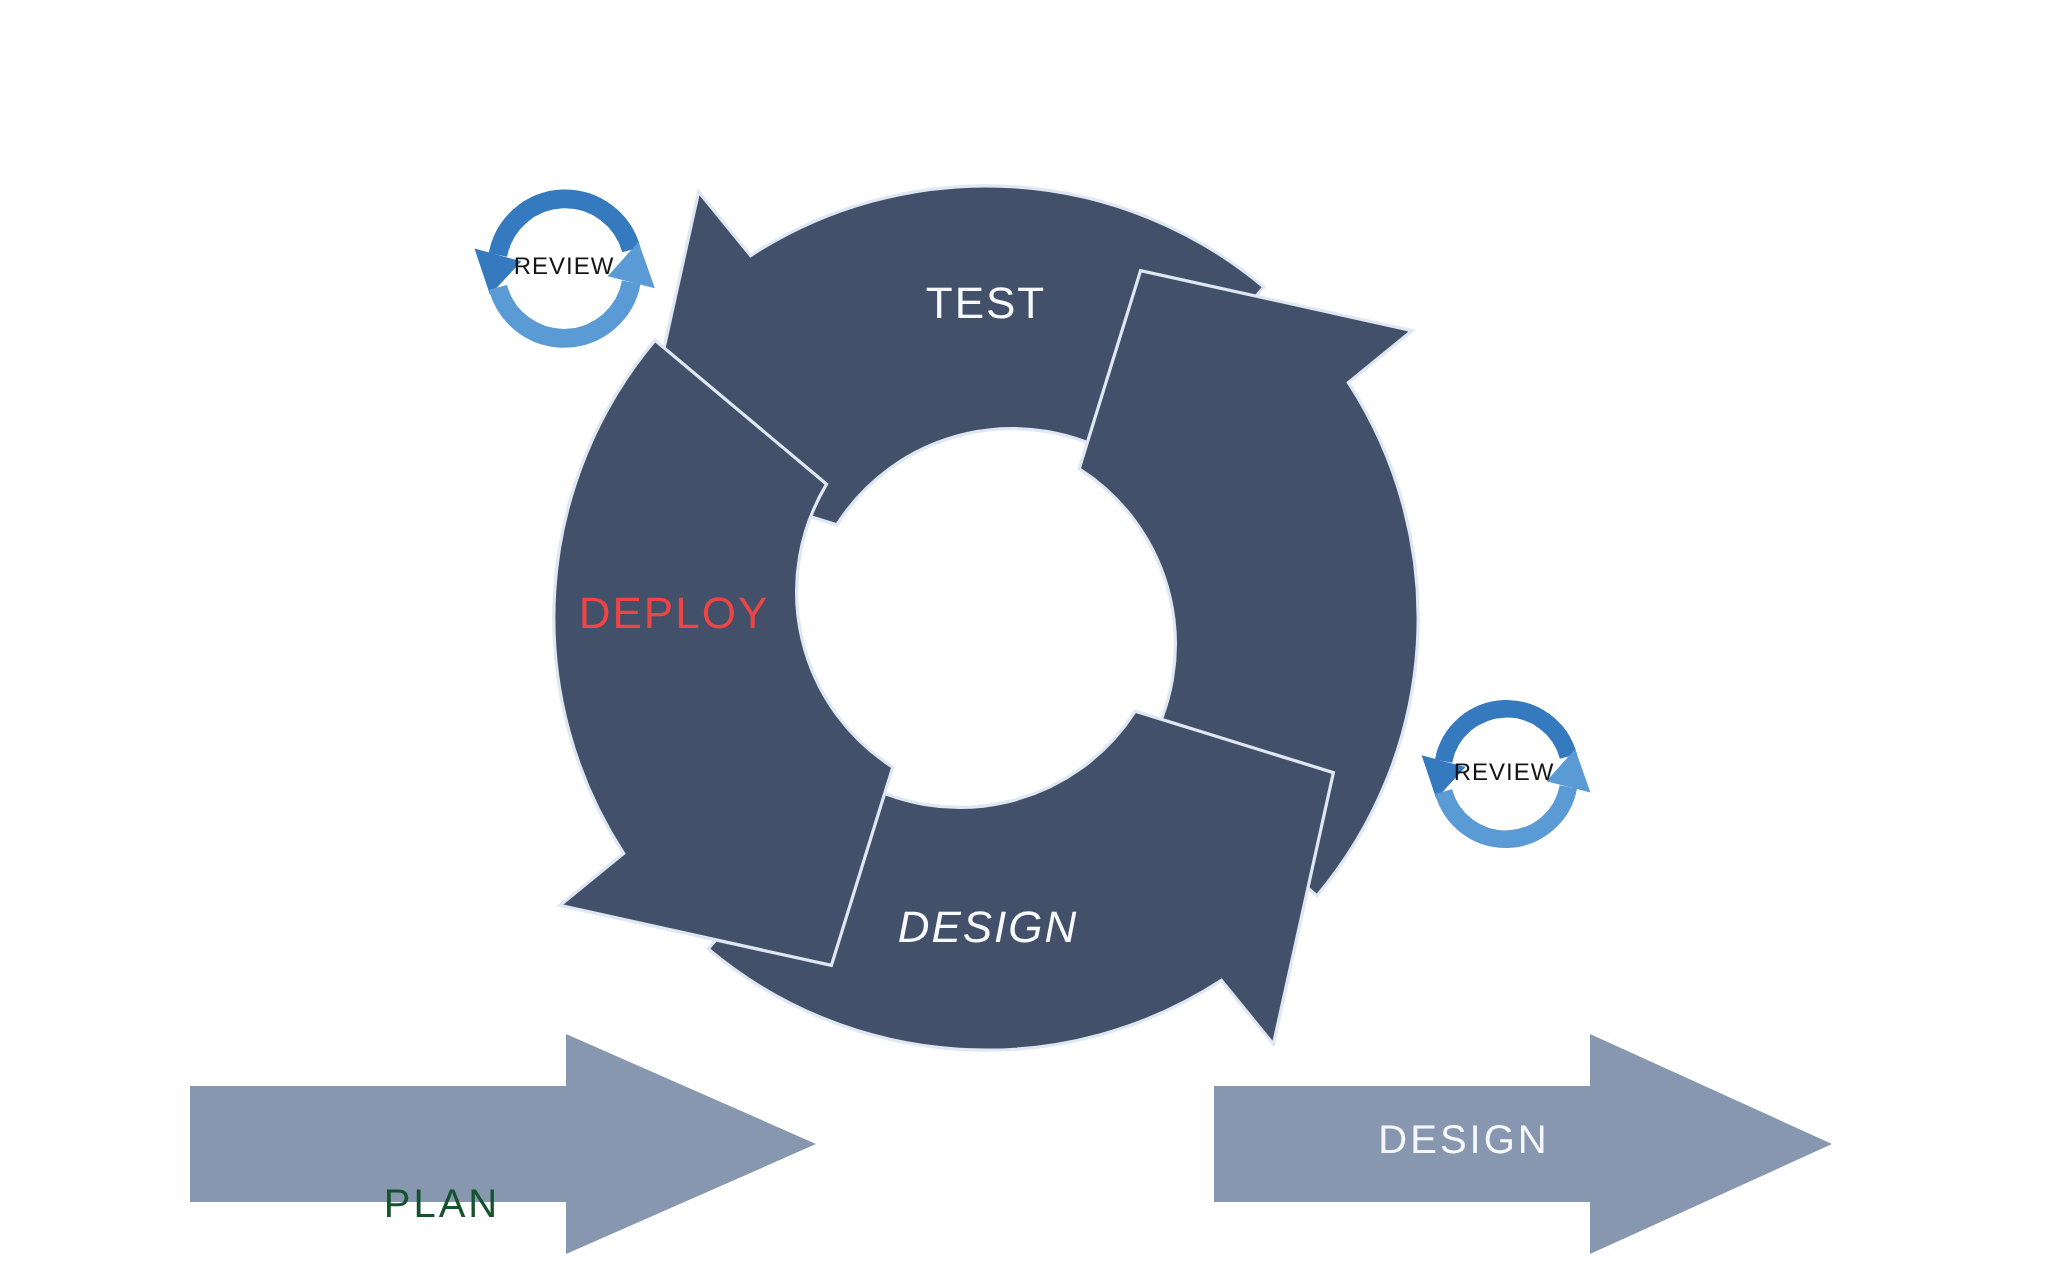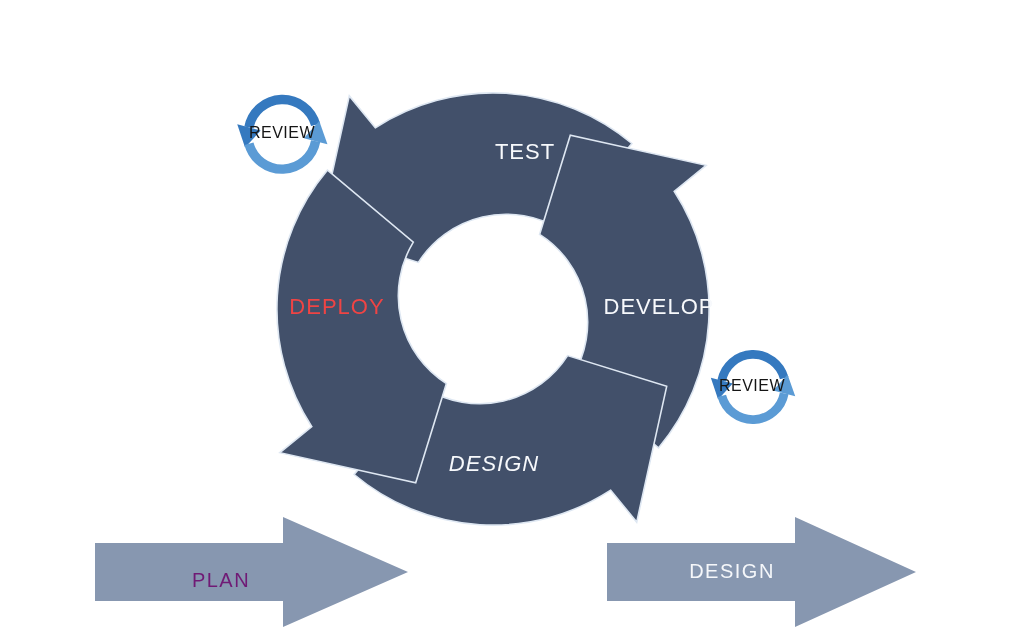--- a/index.html
+++ b/index.html
@@ -25,21 +25,21 @@
     transform: translate(-50%, -50%);
     white-space: nowrap;
     user-select: none;
   }
   .cycle-lbl {
     font-size: 22px;
     letter-spacing: 1px;
     font-weight: 400;
   }
   .review-lbl {
-    font-size: 16px;
+    font-size: 12px;
     letter-spacing: 0.5px;
     font-weight: 400;
   }
   .flow-lbl {
     font-size: 20px;
     letter-spacing: 1.5px;
     font-weight: 400;
   }
   .cycle-arrow {
     stroke-width: 1.6px;
@@ -80,24 +80,23 @@
       <path class="review-arc" d="M 21 71 A 40 40 0 0 0 99 68" stroke="#5B9BD5"></path>
       <polygon points="85.2,64.5 112.8,71.5 103.2,44.4" fill="#5B9BD5"></polygon>
     </g>
 
     <g>
       <polygon points="95,543 283,543 283,517 408,572 283,627 283,601 95,601" fill="#8797B0"></polygon>
       <polygon points="607,543 795,543 795,517 916,572 795,627 795,601 607,601" fill="#8797B0"></polygon>
     </g>
   </svg>
 
-  <span class="lbl cycle-lbl" style="left: 493px; top: 152px; color: rgb(247, 249, 252); margin-left: 32px;">TEST</span>
-  <span class="lbl cycle-lbl" style="left: 659px; top: 307px; color: rgb(247, 249, 252);">DEVELOP</span>
+  <span class="lbl cycle-lbl" style="left: 493px; top: 152px; color: rgb(247, 249, 252);">TEST</span>
   <span class="lbl cycle-lbl" style="left: 494px; top: 464px; color: rgb(247, 249, 252); font-style: italic;">DESIGN</span>
   <span class="lbl cycle-lbl" style="left: 337px; top: 307px; color: #ef4444;">DEPLOY</span>
 
   <span class="lbl review-lbl" style="left: 282px; top: 133px; color: rgb(21, 21, 21);">REVIEW</span>
   <span class="lbl review-lbl" style="left: 752px; top: 386px; color: rgb(21, 21, 21);">REVIEW</span>
 
-  <span class="lbl flow-lbl" style="left: 221px; top: 580px; color: #701a75;">PLAN</span>
+  <span class="lbl flow-lbl" style="left: 221px; top: 603px; color: #14532d;">PLAN</span>
   <span class="lbl flow-lbl" style="left: 732px; top: 571px; color: rgb(245, 247, 250);">DESIGN</span>
 
 </div>
 
 </body></html>

